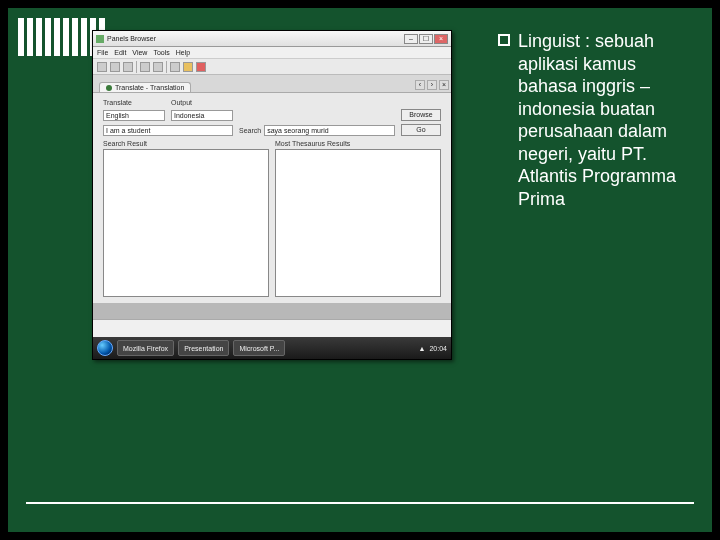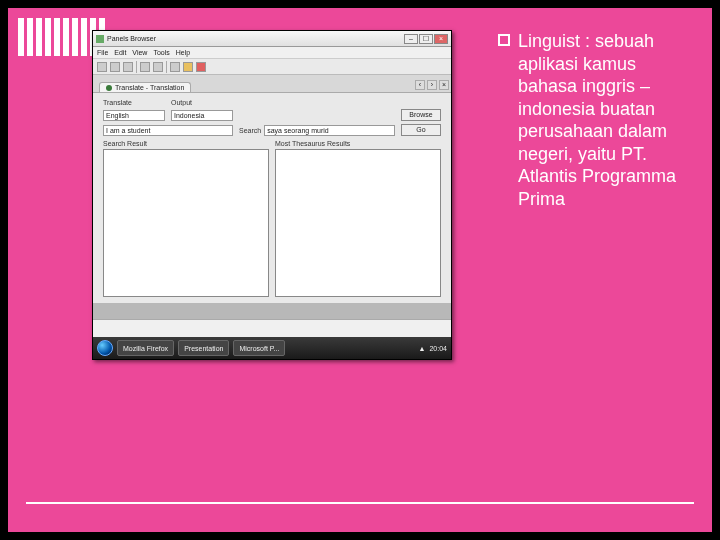--- a/index.html
+++ b/index.html
@@ -6,21 +6,21 @@
   body {
     width: 720px; height: 540px;
     background: #000;
     font-family: Arial, sans-serif;
     position: relative;
   }
   .slide {
     position: absolute;
     left: 8px; top: 8px;
     width: 704px; height: 524px;
-    background: #ec4899;
+    background: #14532d;
   }
   
   .comb {
     position: absolute;
     left: 10px; top: 10px;
     display: flex; gap: 3px;
   }
   .comb div {
     width: 6px; height: 38px;
     background: #fff;

